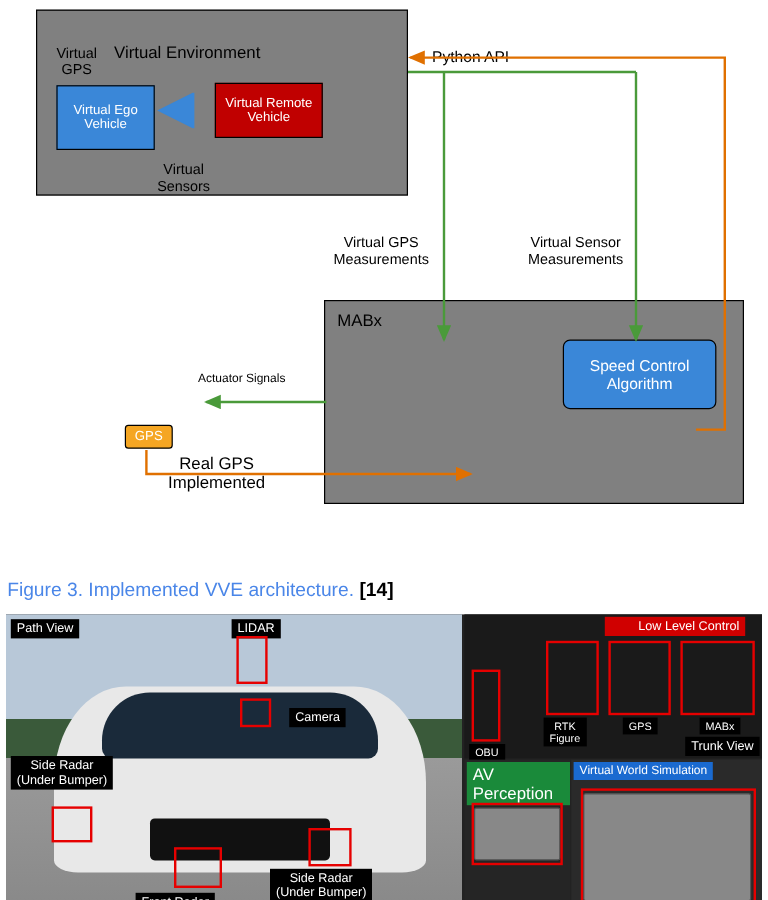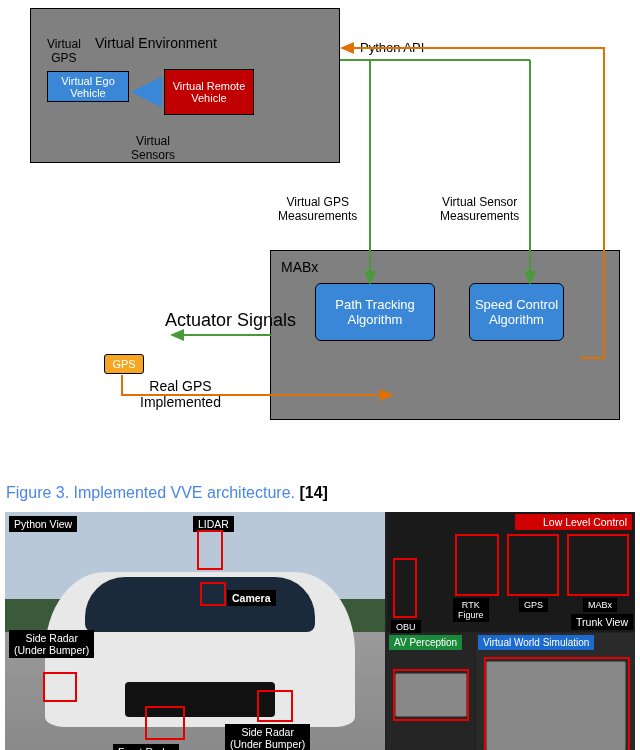--- a/index.html
+++ b/index.html
@@ -3,40 +3,40 @@
 <meta charset="utf-8">
 <style>
   * { box-sizing: border-box; margin: 0; padding: 0; }
   body { font-family: Arial, sans-serif; background: #fff; width: 640px; }
   
   .diagram-area { position: relative; width: 640px; height: 470px; }
   
   .box-ve { position: absolute; left: 30px; top: 8px; width: 310px; height: 155px; background: #808080; border: 1.5px solid #000; }
   .box-ve-title { position: absolute; left: 64px; top: 5px; font-size: 14px; color: #000; margin-top: 21px; }
   .box-vgps { position: absolute; left: 16px; top: 28px; font-size: 12px; color: #000; text-align: center; }
-  .box-vego { position: absolute; left: 16px; top: 62px; width: 82px; height: 31px; background: #3a87d8; border: 1.5px solid #000; color: #fff; font-size: 11px; display: flex; align-items: center; justify-content: center; text-align: center; padding: 2px; }
-  .box-vremote { position: absolute; left: 133px; top: 60px; width: 90px; height: 46px; background: #c00000; border: 1.5px solid #000; color: #fff; font-size: 11px; display: flex; align-items: center; justify-content: center; text-align: center; padding: 2px; }
+  .box-vego { position: absolute; left: 16px; top: 62px; width: 82px; height: 54px; background: #3a87d8; border: 1.5px solid #000; color: #fff; font-size: 11px; display: flex; align-items: center; justify-content: center; text-align: center; padding: 2px; }
+  .box-vremote { position: absolute; left: 148px; top: 60px; width: 90px; height: 46px; background: #c00000; border: 1.5px solid #000; color: #fff; font-size: 11px; display: flex; align-items: center; justify-content: center; text-align: center; padding: 2px; }
   .box-vsensors { position: absolute; left: 100px; top: 125px; font-size: 12px; color: #000; text-align: center; }
   .tri-sensor { position: absolute; left: 100px; top: 68px; width: 0; height: 0; border-top: 15px solid transparent; border-bottom: 15px solid transparent; border-right: 30px solid #3a87d8; }
   .tri-sensor::after { content:""; position:absolute; left:1px; top:-15px; width:0; height:0; border-top:15px solid transparent; border-bottom:15px solid transparent; border-right:30px solid #3a87d8; }
   
   .box-mabx { position: absolute; left: 270px; top: 250px; width: 350px; height: 170px; background: #808080; border: 1.5px solid #000; }
   .box-mabx-title { position: absolute; left: 10px; top: 8px; font-size: 14px; color: #000; }
   .box-path { position: absolute; left: 44px; top: 32px; width: 120px; height: 58px; background: #3a87d8; border: 1.5px solid #000; color: #fff; font-size: 13px; display: flex; align-items: center; justify-content: center; text-align: center; border-radius: 6px; }
-  .box-speed { position: absolute; left: 198px; top: 32px; width: 95px; height: 58px; background: #3a87d8; border: 1.5px solid #000; color: #fff; font-size: 13px; display: flex; align-items: center; justify-content: center; text-align: center; border-radius: 6px; }
+  .box-speed { position: absolute; left: 198px; top: 32px; width: 128px; height: 58px; background: #3a87d8; border: 1.5px solid #000; color: #fff; font-size: 13px; display: flex; align-items: center; justify-content: center; text-align: center; border-radius: 6px; }
   .box-move { position: absolute; left: 120px; top: 108px; width: 198px; height: 50px; background: #f2bf00; border: 1.5px solid #000; color: #fff; font-size: 13px; display: flex; align-items: center; justify-content: center; text-align: center; border-radius: 6px; }
   
   .box-real { position: absolute; left: 40px; top: 310px; width: 130px; height: 58px; background: #3a87d8; border: 1.5px solid #000; color: #fff; font-size: 14px; display: flex; align-items: center; justify-content: center; text-align: center; border-radius: 6px; }
   .box-gps { position: absolute; left: 104px; top: 354px; width: 40px; height: 20px; background: #f5a623; border: 1.5px solid #000; color: #fff; font-size: 11px; display: flex; align-items: center; justify-content: center; border-radius: 3px; }
   
   .lbl { position: absolute; font-size: 13px; color: #000; }
   .lbl.api { left: 360px; top: 40px; }
   .lbl.vgpsm { left: 278px; top: 195px; font-size: 12px; text-align:center; }
   .lbl.vsensm { left: 440px; top: 195px; font-size: 12px; text-align:center; }
-  .lbl.actsig { left: 165px; top: 310px; font-size: 18px; }
+  .lbl.actsig { left: 165px; top: 310px; font-size: 10px; }
   .lbl.realgps { left: 140px; top: 378px; font-size: 14px; text-align:center; }
   
   svg.arrows { position: absolute; left: 0; top: 0; width: 640px; height: 470px; pointer-events: none; }
   
   .caption { padding: 14px 6px 6px 6px; font-size: 16px; color: #4a86e8; }
   .caption .ref { color: #000; font-weight: bold; }
   
   .photo-area { position: relative; width: 630px; height: 250px; margin: 4px 5px 0 5px; background: #222; }
   .photo-left { position: absolute; left: 0; top: 0; width: 380px; height: 250px; background: linear-gradient(#b8c8d8 0%, #b8c8d8 35%, #3a5a3a 35%, #3a5a3a 48%, #9a9a9a 48%, #888 100%); overflow:hidden; }
   .car-body { position: absolute; left: 40px; top: 60px; width: 310px; height: 155px; background: #e8e8e8; border-radius: 60px 60px 20px 20px / 80px 80px 10px 10px; }
@@ -64,21 +64,20 @@
 GPS</div>
     <div class="box-vego">Virtual Ego Vehicle</div>
     <div class="tri-sensor"></div>
     <div class="box-vremote">Virtual Remote Vehicle</div>
     <div class="box-vsensors" style="white-space:pre-line">Virtual
 Sensors</div>
   </div>
 
   <div class="box-mabx">
     <div class="box-mabx-title">MABx</div>
-    <div class="box-path">Path Tracking Algorithm</div>
     <div class="box-speed">Speed Control Algorithm</div>
   </div>
 
   <div class="box-gps">GPS</div>
 
   <div class="lbl api">Python API</div>
   <div class="lbl vgpsm" style="white-space:pre-line">Virtual GPS
 Measurements</div>
   <div class="lbl vsensm" style="white-space:pre-line">Virtual Sensor
 Measurements</div>
@@ -111,51 +110,51 @@
 <div class="caption">
   <span>Figure 3. Implemented VVE architecture.</span>
   <span class="ref">[14]</span>
 </div>
 
 <div class="photo-area">
   <div class="photo-left">
     <div class="car-body"></div>
     <div class="car-wind"></div>
     <div class="car-grille"></div>
-    <div class="tag" style="left:4px; top:4px;">Python View</div>
+    <div class="tag" style="left:4px; top:4px;">Path View</div>
     <div class="tag" style="left:188px; top:4px;">LIDAR</div>
     <div class="redbox" style="left:192px; top:18px; width:26px; height:40px;"></div>
-    <div class="tag" style="left:222px; top:78px;font-weight:bold;">Camera</div>
+    <div class="tag" style="left:236px; top:78px;">Camera</div>
     <div class="redbox" style="left:195px; top:70px; width:26px; height:24px;"></div>
     <div class="tag" style="left:4px; top:118px; white-space:pre-line; text-align:center;">Side Radar
 (Under Bumper)</div>
     <div class="redbox" style="left:38px; top:160px; width:34px; height:30px;"></div>
     <div class="tag" style="left:220px; top:212px; white-space:pre-line; text-align:center;">Side Radar
 (Under Bumper)</div>
     <div class="redbox" style="left:252px; top:178px; width:36px; height:32px;"></div>
     <div class="tag" style="left:108px; top:232px;">Front Radar</div>
     <div class="redbox" style="left:140px; top:194px; width:40px; height:34px;"></div>
   </div>
 
   <div class="photo-right">
     <div class="pr-top">
-      <div class="tag tag-red" style="right:3px; top:2px;padding-left:28px;">Low Level Control</div>
+      <div class="tag tag-red" style="right:14px; top:2px;padding-left:28px;">Low Level Control</div>
       <div class="redbox" style="left:68px; top:22px; width:44px; height:62px;"></div>
       <div class="tag" style="left:66px; top:86px; font-size:9px; white-space:pre-line; text-align:center;">RTK
 Figure</div>
       <div class="redbox" style="left:120px; top:22px; width:52px; height:62px;"></div>
       <div class="tag" style="left:132px; top:86px; font-size:9px;">GPS</div>
       <div class="redbox" style="left:180px; top:22px; width:62px; height:62px;"></div>
       <div class="tag" style="left:196px; top:86px; font-size:9px;">MABx</div>
       <div class="redbox" style="left:6px; top:46px; width:24px; height:60px;"></div>
       <div class="tag" style="left:4px; top:108px; font-size:9px;">OBU</div>
       <div class="tag" style="right:2px; bottom:2px;">Trunk View</div>
     </div>
     <div class="pr-bl">
-      <div class="tag tag-green" style="left:2px; top:2px; font-size:10px;">AV Perception</div>
+      <div class="tag tag-green" style="left:2px; top:2px; font-size:14px;">AV Perception</div>
       <div class="pc-unit" style="left:8px; top:40px; width:72px; height:44px;"></div>
       <div class="redbox" style="left:6px; top:36px; width:76px; height:52px;"></div>
     </div>
     <div class="pr-br">
       <div class="tag tag-blue" style="left:2px; top:2px; font-size:10px;">Virtual World Simulation</div>
       <div class="pc-unit" style="left:10px; top:28px; width:140px; height:90px;"></div>
       <div class="redbox" style="left:8px; top:24px; width:146px; height:98px;"></div>
     </div>
   </div>
 </div>

